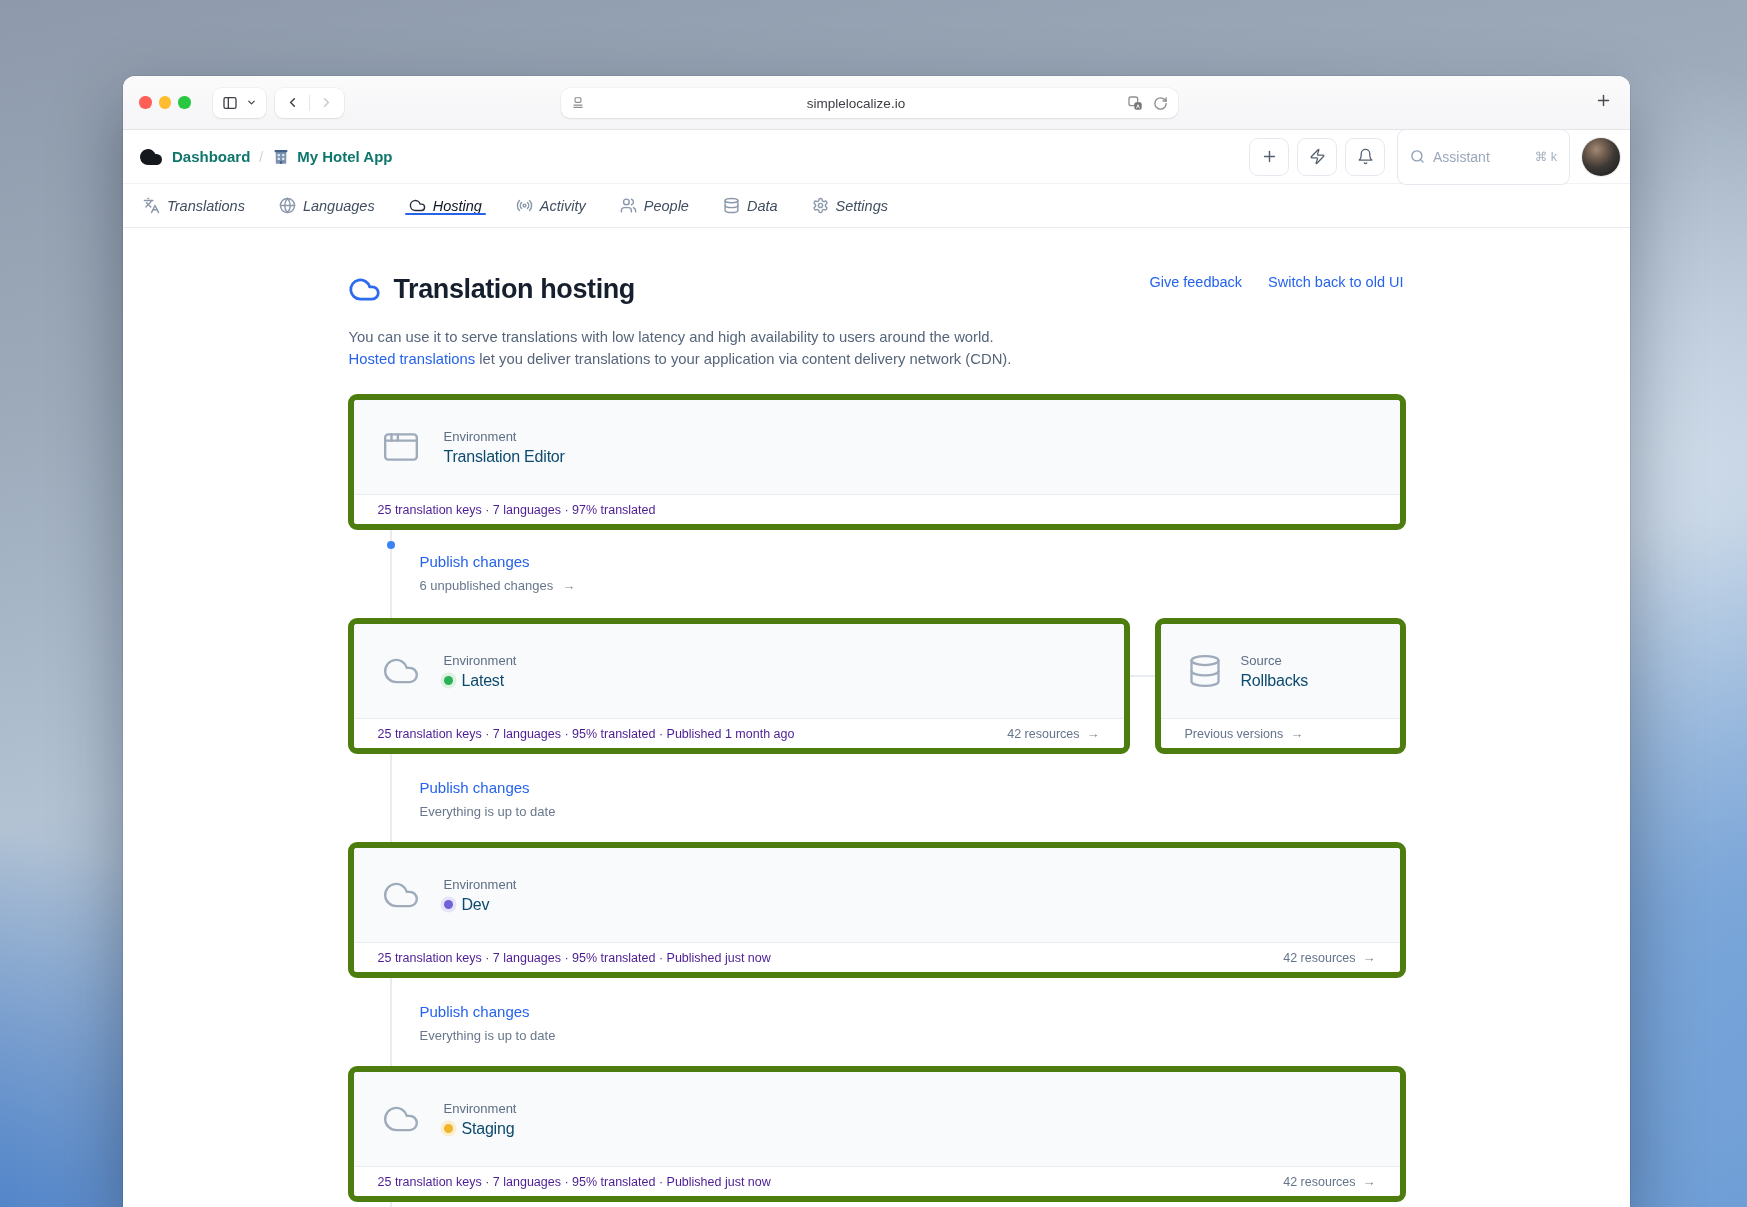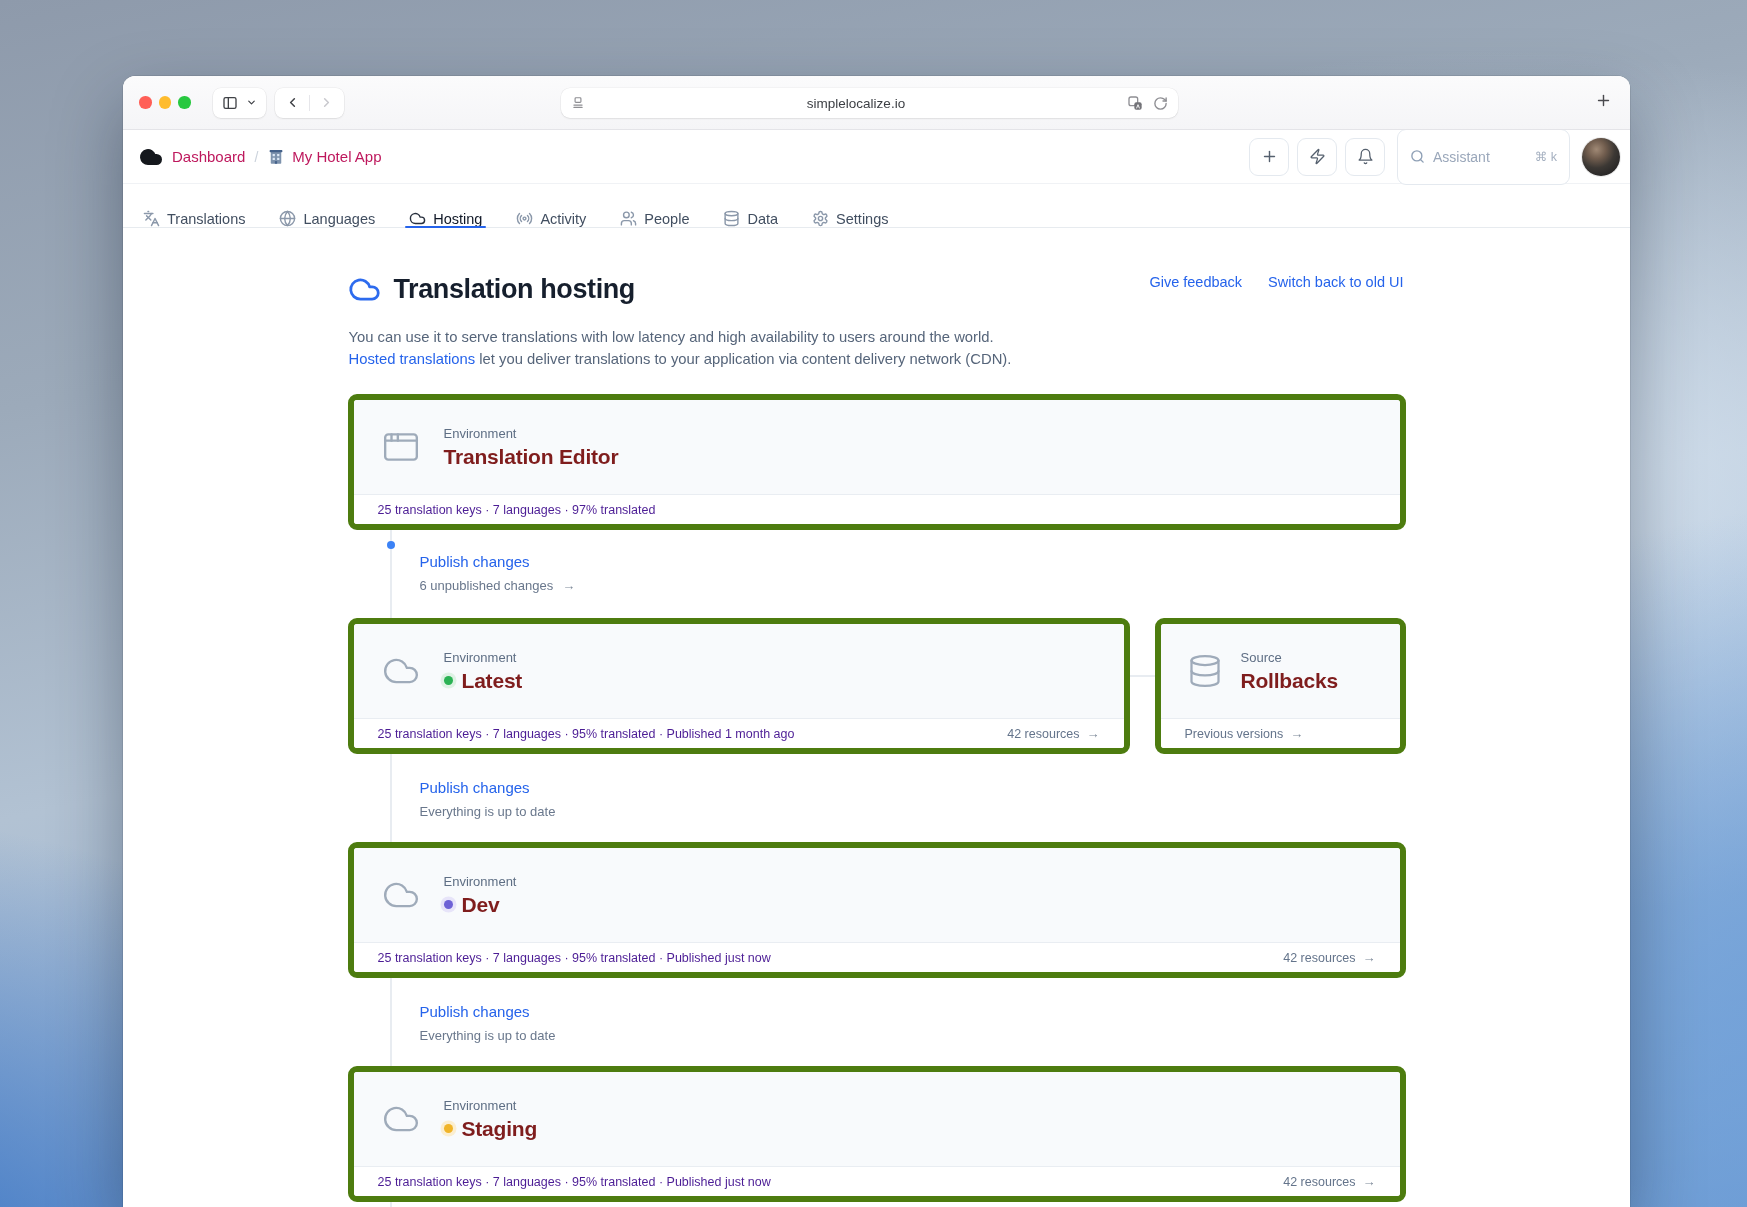--- a/index.html
+++ b/index.html
@@ -51,21 +51,21 @@
   .url-right { display:flex; align-items:center; gap:10px; color:#8e8e93; }
   .newtab { position:absolute; right:18px; top:16px; color:#49494d; cursor:default; }
 
   
   .appbar {
     height:54px; background:#fff; display:flex; align-items:center;
     padding:0 10px 0 16px; border-bottom:1px solid #f0f2f5;
   }
   .crumbs { display:flex; align-items:center; gap:9px; }
   .logo-cloud { color:#15181d; }
-  .crumb { font-size:15px; font-weight:400; color:#be185d; }
+  .crumb { font-size:15px; font-weight:700; color:#0f766e; }
   .crumb-sep { color:#cbd2dc; font-size:14px; }
   .proj { display:flex; gap:7px; }
   .appbar-right { margin-left:auto; display:flex; align-items:center; gap:8px; }
   .sq-btn {
     width:40px; height:38px; border:1px solid #e4e9ef; border-radius:9px; background:#fff;
     display:flex; align-items:center; justify-content:center; color:#55606e;
   }
   .assistant {
     width:173px; height:56px; border:1px solid #e4e9ef; border-radius:9px; background:#fff;
     display:flex; align-items:center; gap:8px; padding:0 12px; margin:0 4px;
@@ -74,21 +74,21 @@
   .assistant .kbd { font-size:12.5px; color:#a5b0c0; }
   .avatar {
     width:38px; height:38px; border-radius:50%;
     background:radial-gradient(circle at 38% 30%, #a08975 0%, #715d4e 26%, #3c3834 52%, #17181b 100%);
     box-shadow:0 0 0 1px rgba(0,0,0,.08);
   }
 
   
   .navbar {
     height:44px; background:#fff; border-bottom:1px solid #e7ebef;
-    display:flex; align-items:flex-end; padding:0 0 0 20px; gap:34px;
+    display:flex; align-items:center; padding:0 0 0 20px; gap:34px;font-style:italic;
   }
   .tab { position:relative; display:flex; align-items:center; gap:7px; font-size:14.5px; font-weight:500; color:#414e60; }
   .tab .ti { color:#8b98aa; display:block; }
   .tab.active { color:#0f1726; }
   .tab.active .ti { color:#28303e; }
   .tab.active::after { content:""; position:absolute; left:-4px; right:-4px; bottom:-1px; height:2px; background:#2563eb; border-radius:2px; }
 
   
   .main { position:relative; height:983px; background:#fff; overflow:hidden; }
   .content { position:relative; width:1058px; height:100%; margin:0 auto; }
@@ -105,21 +105,21 @@
   .t-dot  { position:absolute; left:39px; top:313px; width:8px; height:8px; border-radius:50%; background:#3b82f6; z-index:2; }
   .connector { position:absolute; left:782px; top:447px; width:25px; height:2px; background:#e8ecf1; z-index:0; }
 
   .env-card {
     position:absolute; width:1058px; border:6px solid #4d7c0f; border-radius:9px;
     background:#fff; overflow:hidden; z-index:1;
   }
   .card-body { height:94px; background:#f8fafc; display:flex; align-items:center; padding:0 24px 0 28px; gap:24px; }
   .card-icon { color:#9fabba; display:block; flex:none; }
   .lab { font-size:13px; color:#5e6e84; margin-bottom:4px; }
-  .nam { font-size:21px; font-weight:700; color:#7f1d1d; letter-spacing:-.2px; display:flex; align-items:center; gap:9px; }
+  .nam { font-size:16px; font-weight:400; color:#0c4a6e; letter-spacing:-.2px; display:flex; align-items:center; gap:9px; }
   .dot { width:9px; height:9px; border-radius:50%; flex:none; }
   .dot.green  { background:#2bb254; box-shadow:0 0 0 3.5px #def2e4; }
   .dot.violet { background:#6e62d6; box-shadow:0 0 0 3.5px #e7e4f9; }
   .dot.amber  { background:#f0b429; box-shadow:0 0 0 3.5px #fbeed0; }
   .card-foot {
     height:30px; border-top:1px solid #e9edf2; background:#fff;
     display:flex; align-items:center; justify-content:space-between; padding:0 24px;
     font-size:12.5px;
   }
   .stats { color:#4c1d95; }

